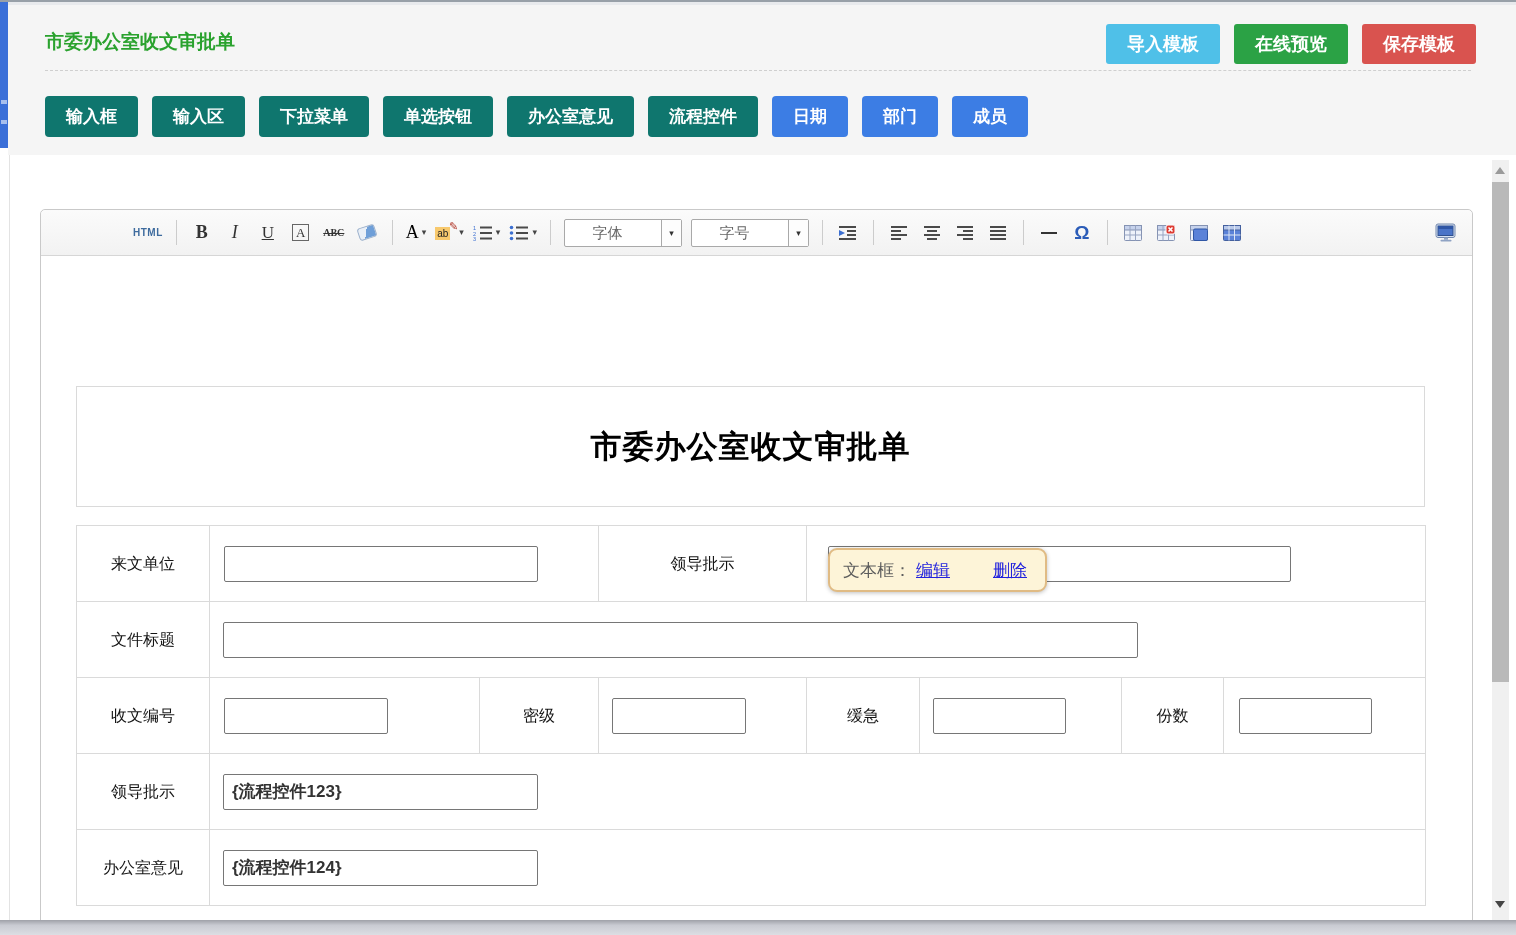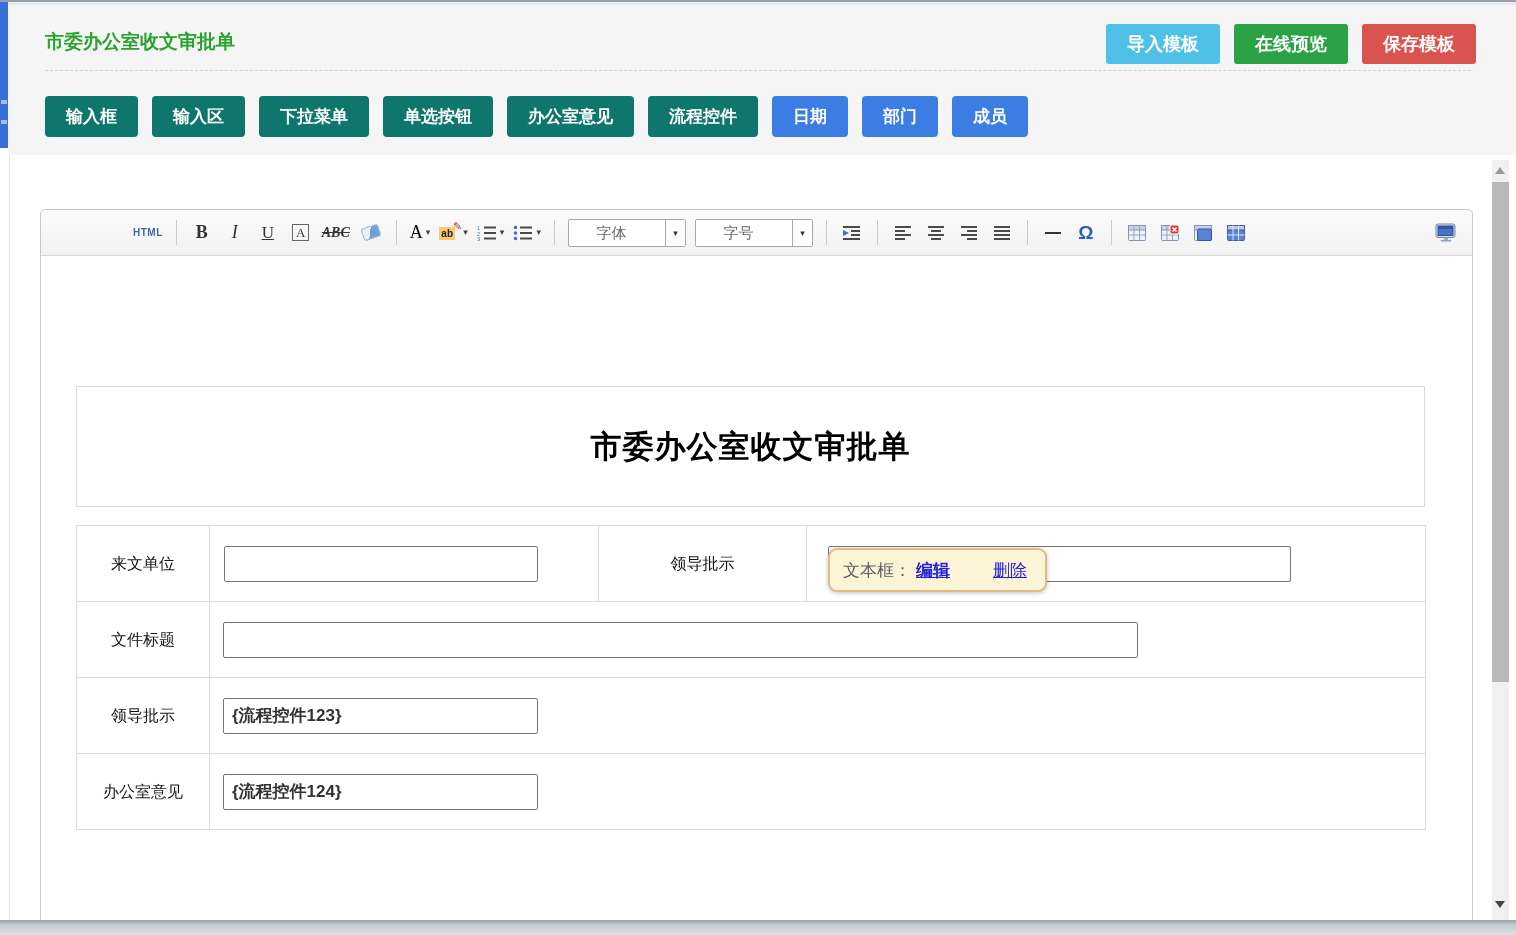--- a/index.html
+++ b/index.html
@@ -43,27 +43,27 @@
   .tb-btn { min-width:24px; height:28px; display:flex; align-items:center; justify-content:center;
     color:#333; cursor:pointer; flex:none; }
   .tb-group { display:flex; align-items:center; gap:3px; height:28px; cursor:pointer; flex:none; }
   .caret { font-size:9px; color:#444; line-height:1; }
   .g-html { font-size:10px; font-weight:bold; color:#3e6b9e; letter-spacing:.5px; }
   .g-bold { font-family:"Liberation Serif", serif; font-weight:bold; font-size:18px; }
   .g-italic { font-family:"Liberation Serif", serif; font-style:italic; font-size:18px; }
   .g-under { font-family:"Liberation Serif", serif; font-size:17px; text-decoration:underline; }
   .g-boxa { font-family:"Liberation Serif", serif; font-size:13px; border:1px solid #666;
     padding:0 3px; line-height:15px; }
-  .g-strike { font-family:"Liberation Serif", serif; font-size:14px; font-weight:bold; text-decoration:line-through;font-style:italic; }
+  .g-strike { font-family:"Liberation Serif", serif; font-size:10px; font-weight:bold; text-decoration:line-through; }
   .g-eraser { width:18px; height:13px; border-radius:3px; transform:rotate(-18deg);
     background:linear-gradient(115deg,#e9eff7 45%,#6f9fd8 45%); border:1px solid #9ab0cc; }
   .g-fontcolor { font-family:"Liberation Serif", serif; font-size:18px; }
   .g-hl { position:relative; width:21px; height:16px; }
   .g-hl .ab { position:absolute; left:0; top:2px; background:#f8c96d; font-size:10px;
-    font-weight:bold; padding:1px 2px; color:#222; }
+    font-weight:normal; padding:1px 2px; color:#222; }
   .g-hl .pencil { position:absolute; right:-2px; top:-5px; color:#b33c2e; font-size:11px; }
   .g-hr { width:16px; height:2px; background:#333; }
   .g-omega { font-size:19px; font-weight:bold; color:#2b5cb8; }
   .tb-select { display:flex; width:118px; height:28px; border:1px solid #a9a9a9; border-radius:2px;
     background:#fff; cursor:pointer; flex:none;gap:11px; }
   .tb-select .val { flex:1; text-align:center; font-size:15px; color:#666; line-height:26px; }
   .tb-select .arrow { width:20px; border-left:1px solid #a9a9a9; display:flex; align-items:center;
     justify-content:center; font-size:9px; color:#333; background:#fdfdfd; }
   .tb-spacer { flex:1; }
 
@@ -86,21 +86,21 @@
   .in-r4c { width:133px; margin-left:13px; }
   .in-r4d { width:133px; margin-left:15px; }
   .in-flow { width:315px; margin-left:13px;font-weight:bold; }
 
   
   .ctl-tooltip { position:absolute; left:828px; top:548px; width:219px; height:44px; z-index:20;
     background:#fdf4d8; border:2px solid #e0bb84; border-radius:9px; display:flex;
     align-items:center; padding:0 13px; box-shadow:0 1px 4px rgba(0,0,0,.25); font-size:17px; }
   .tt-label { color:#5d5d5d; }
   .tt-link { color:#2222dd; text-decoration:underline; cursor:pointer; }
-  .tt-edit { margin-left:5px;font-weight:bold; }
+  .tt-edit { margin-left:5px; }
   .tt-del { margin-left:43px; }
 
   
   .scrollbar { position:absolute; left:1492px; top:160px; width:17px; height:760px;
     background:#f0f0f0; z-index:6; }
   .sb-up { position:absolute; top:7px; left:3px; width:0; height:0;
     border-left:5.5px solid transparent; border-right:5.5px solid transparent;
     border-bottom:7px solid #9a9a9a; }
   .sb-thumb { position:absolute; top:22px; left:0; width:17px; height:500px; background:#b9b9b9; }
   .sb-down { position:absolute; bottom:12px; left:3px; width:0; height:0;
@@ -321,20 +321,38 @@
         <td colspan="4"><input class="doc-input in-r1b" style=""></td>
       </tr>
       <tr>
         <td>
               <span class="lbl">文件标题</span>
             </td>
         <td colspan="7"><input class="doc-input in-wide" style=""></td>
       </tr>
       <tr>
         <td>
+              <span class="lbl">收文编号</span>
+            </td>
+        <td><input class="doc-input in-r4a" style=""></td>
+        <td>
+              <span class="lbl">密级</span>
+            </td>
+        <td><input class="doc-input in-r4b" style=""></td>
+        <td>
+              <span class="lbl">缓急</span>
+            </td>
+        <td><input class="doc-input in-r4c" style=""></td>
+        <td>
+              <span class="lbl">份数</span>
+            </td>
+        <td><input class="doc-input in-r4d" style=""></td>
+      </tr>
+      <tr>
+        <td>
               <span class="lbl">领导批示</span>
             </td>
         <td colspan="7"><input class="doc-input in-flow" value="{流程控件123}" style=""></td>
       </tr>
       <tr>
         <td>
               <span class="lbl">办公室意见</span>
             </td>
         <td colspan="7"><input class="doc-input in-flow" value="{流程控件124}" style=""></td>
       </tr>

